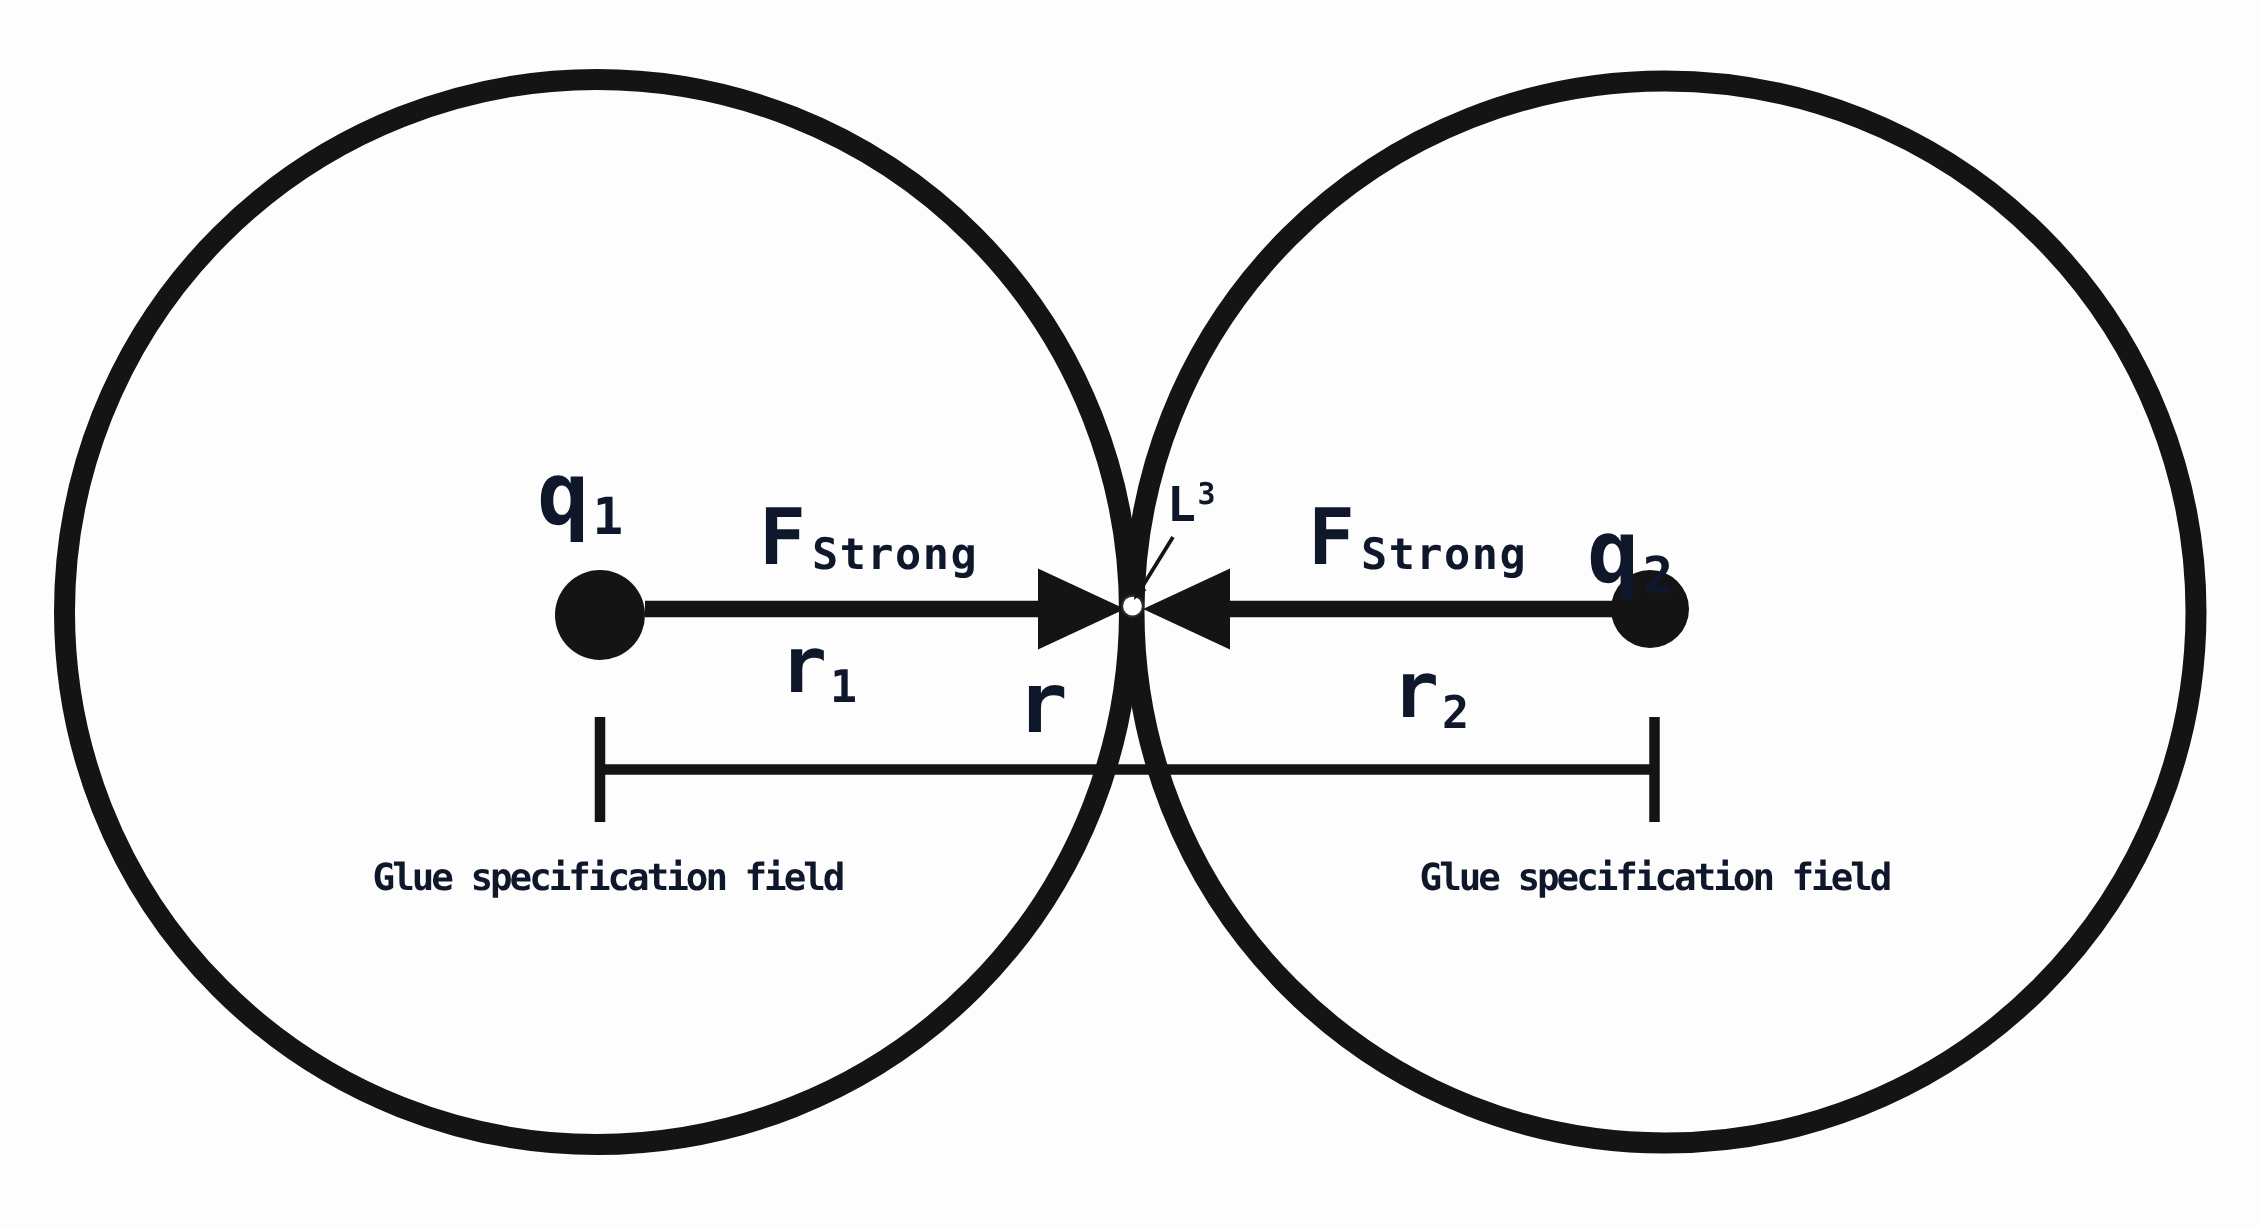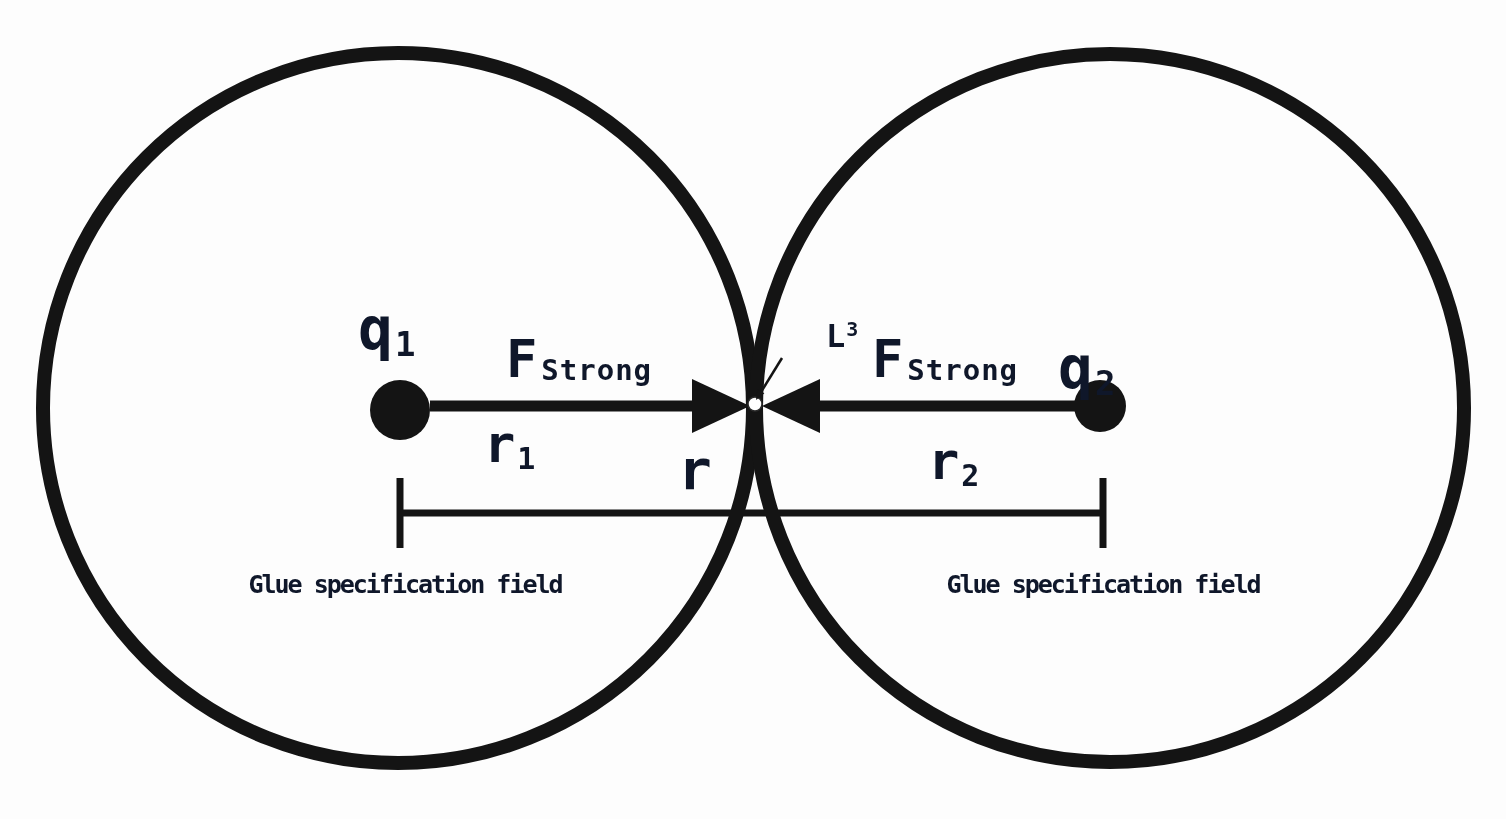--- a/index.html
+++ b/index.html
@@ -85,33 +85,33 @@
   </div>
 
   <div class="label force-label" style="left:506px; top:333px;">
     <span>F</span><span class="sub">Strong</span>
   </div>
 
   <div class="label force-label" style="left:872px; top:333px;">
     <span>F</span><span class="sub">Strong</span>
   </div>
 
-  <div class="label radius-label" style="left:484px; top:418px;">
+  <div class="label radius-label" style="left:520px; top:418px;">
     <span>r</span><span class="sub">1</span>
   </div>
 
   <div class="label radius-label" style="left:928px; top:435px;">
     <span>r</span><span class="sub">2</span>
   </div>
 
   <div class="label distance-label" style="left:678px; top:442px;">
     <span>r</span>
   </div>
 
-  <div class="label contact-label" style="left:778px; top:320px;margin-left:48px;">
+  <div class="label contact-label" style="left:778px; top:320px;">
     <span>L</span><span class="sup">3</span>
   </div>
 
   <div class="label caption" style="left:405px; top:572px;">Glue specification field</div>
 
   <div class="label caption" style="left:1103px; top:572px;">Glue specification field</div>
 
 </div>
 
 </body></html>

